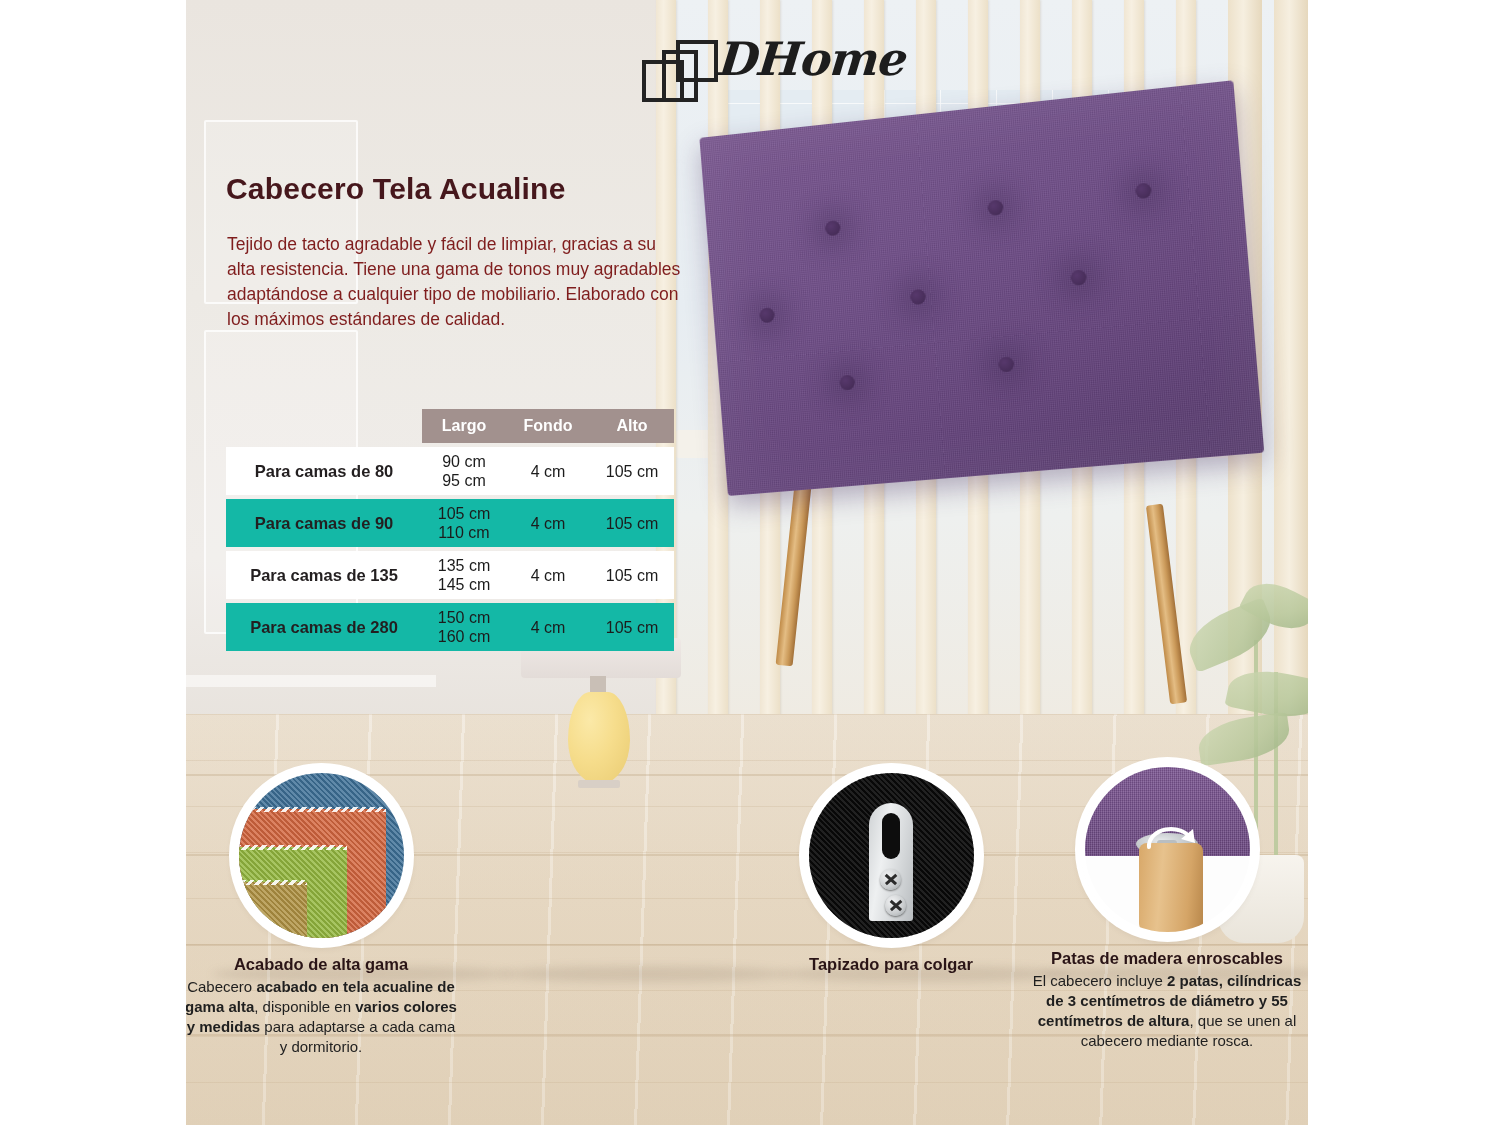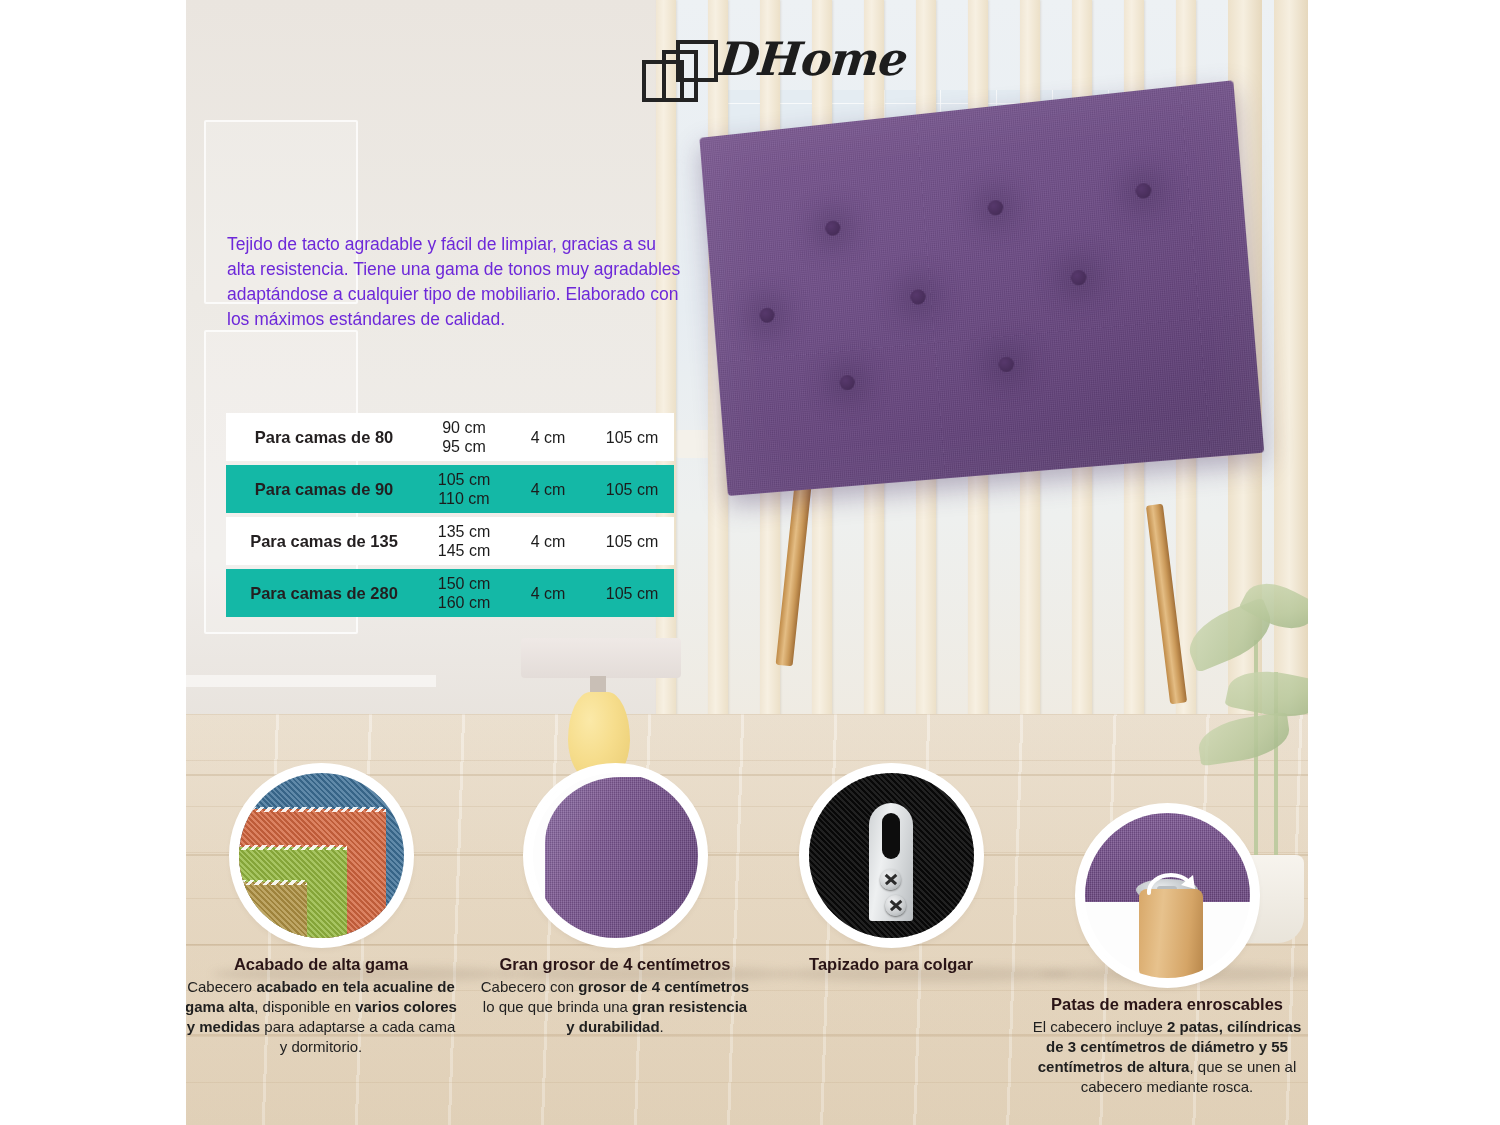--- a/index.html
+++ b/index.html
@@ -78,21 +78,21 @@
   .ls2{left:22px;top:14px;width:28px;height:44px;}
   .ls3{left:36px;top:4px;width:34px;height:34px;}
   .logo-word{position:absolute;left:80px;top:-4px;font-family:"DejaVu Serif",serif;
      font-style:italic;font-weight:700;font-size:46px;color:#1d1d1d;letter-spacing:-1px;
      transform:skewX(-6deg);}
 
   
   #title{position:absolute;left:226px;top:172px;z-index:25;
      font-size:30px;font-weight:700;color:#46171c;letter-spacing:.2px;}
   #desc{position:absolute;left:227px;top:232px;width:462px;z-index:25;
-     font-size:17.5px;line-height:25px;color:#6d28d9;}
+     font-size:17.5px;line-height:25px;color:#7f1d1d;}
 
   
   #table{position:absolute;left:226px;top:409px;width:448px;z-index:25;
      font-size:0;}
   .thead{display:flex;margin-left:196px;width:252px;height:34px;background:#a2918e;align-items:center;}
   .thead span{flex:1;text-align:center;color:#ffffff;font-size:16px;font-weight:600;}
   .trow{display:flex;align-items:center;width:448px;height:48px;margin-top:4px;}
   .trow.odd{background:#ffffff;}
   .trow.even{background:#14b8a6;}
   .tlabel{width:196px;text-align:center;font-size:16.5px;font-weight:700;color:#231f20;}
@@ -277,23 +277,29 @@
     </div>
   </div>
 
   <div id="logo">
     <span class="logo-sq ls1"></span>
     <span class="logo-sq ls2"></span>
     <span class="logo-sq ls3"></span>
     <span class="logo-word">DHome</span>
   </div>
 
+  <div id="title">Cabecero Tela Acualine</div>
   <div id="desc">Tejido de tacto agradable y fácil de limpiar, gracias a su alta resistencia. Tiene una gama de tonos muy agradables adaptándose a cualquier tipo de mobiliario. Elaborado con los máximos estándares de calidad.</div>
 
   <div id="table">
+    <div class="thead">
+      <span>Largo</span>
+      <span>Fondo</span>
+      <span>Alto</span>
+    </div>
 
     <div class="trow odd">
       <div class="tlabel">Para camas de 80</div>
       <div class="tcell two-line">90 cm<br>95 cm</div>
       <div class="tcell">4 cm</div>
       <div class="tcell">105 cm</div>
     </div>
     <div class="trow even">
       <div class="tlabel">Para camas de 90</div>
       <div class="tcell two-line">105 cm<br>110 cm</div>
@@ -331,45 +337,36 @@
           </div>
         <div class="sw sw-olive">
             <div class="zig" style="top:-2px;"></div>
           </div>
       </div>
     </div>
     <div class="ftitle">Acabado de alta gama</div>
     <div class="ftext">Cabecero <b>acabado en tela acualine de gama alta</b>, disponible en <b>varios colores y medidas</b> para adaptarse a cada cama y dormitorio.</div>
   </div>
 
-  <div class="feature" style="left:479px;top:768px;">
-    <div class="circle">
-      <div class="circle-inner" style="background:#fdfdfd;">
-        <div class="fab-corner"></div>
-      </div>
-    </div>
-    <div class="ftitle">Gran grosor de 4 centímetros</div>
-    <div class="ftext">Cabecero con <b>grosor de 4 centímetros</b> lo que que brinda una <b>gran resistencia y durabilidad</b>.</div>
-  </div>
 
   <div class="feature" style="left:755px;top:768px;">
     <div class="circle">
       <div class="circle-inner">
         <div class="blackfab"></div>
         <div class="bracket">
           <div class="slot"></div>
           <div class="screw" style="left:11px;top:66px;"></div>
           <div class="screw" style="left:16px;top:92px;"></div>
         </div>
       </div>
     </div>
     <div class="ftitle">Tapizado para colgar</div>
   </div>
 
-  <div class="feature" style="left:1031px;top:808px;">
+  <div class="feature" style="left:1031px;top:762px;">
     <div class="circle">
       <div class="circle-inner">
         <div class="purple-half"></div>
         <div class="white-half"></div>
         <div class="plate"></div>
         <div class="bolt"></div>
         <div class="leg"></div>
         <svg class="arrow-rot" viewBox="0 0 56 40">
           <path d="M6 30 A22 17 0 0 1 48 22" fill="none" stroke="#ffffff" stroke-width="4" stroke-linecap="round"></path>
           <path d="M50 12 L52 26 L38 22 Z" fill="#ffffff"></path>

